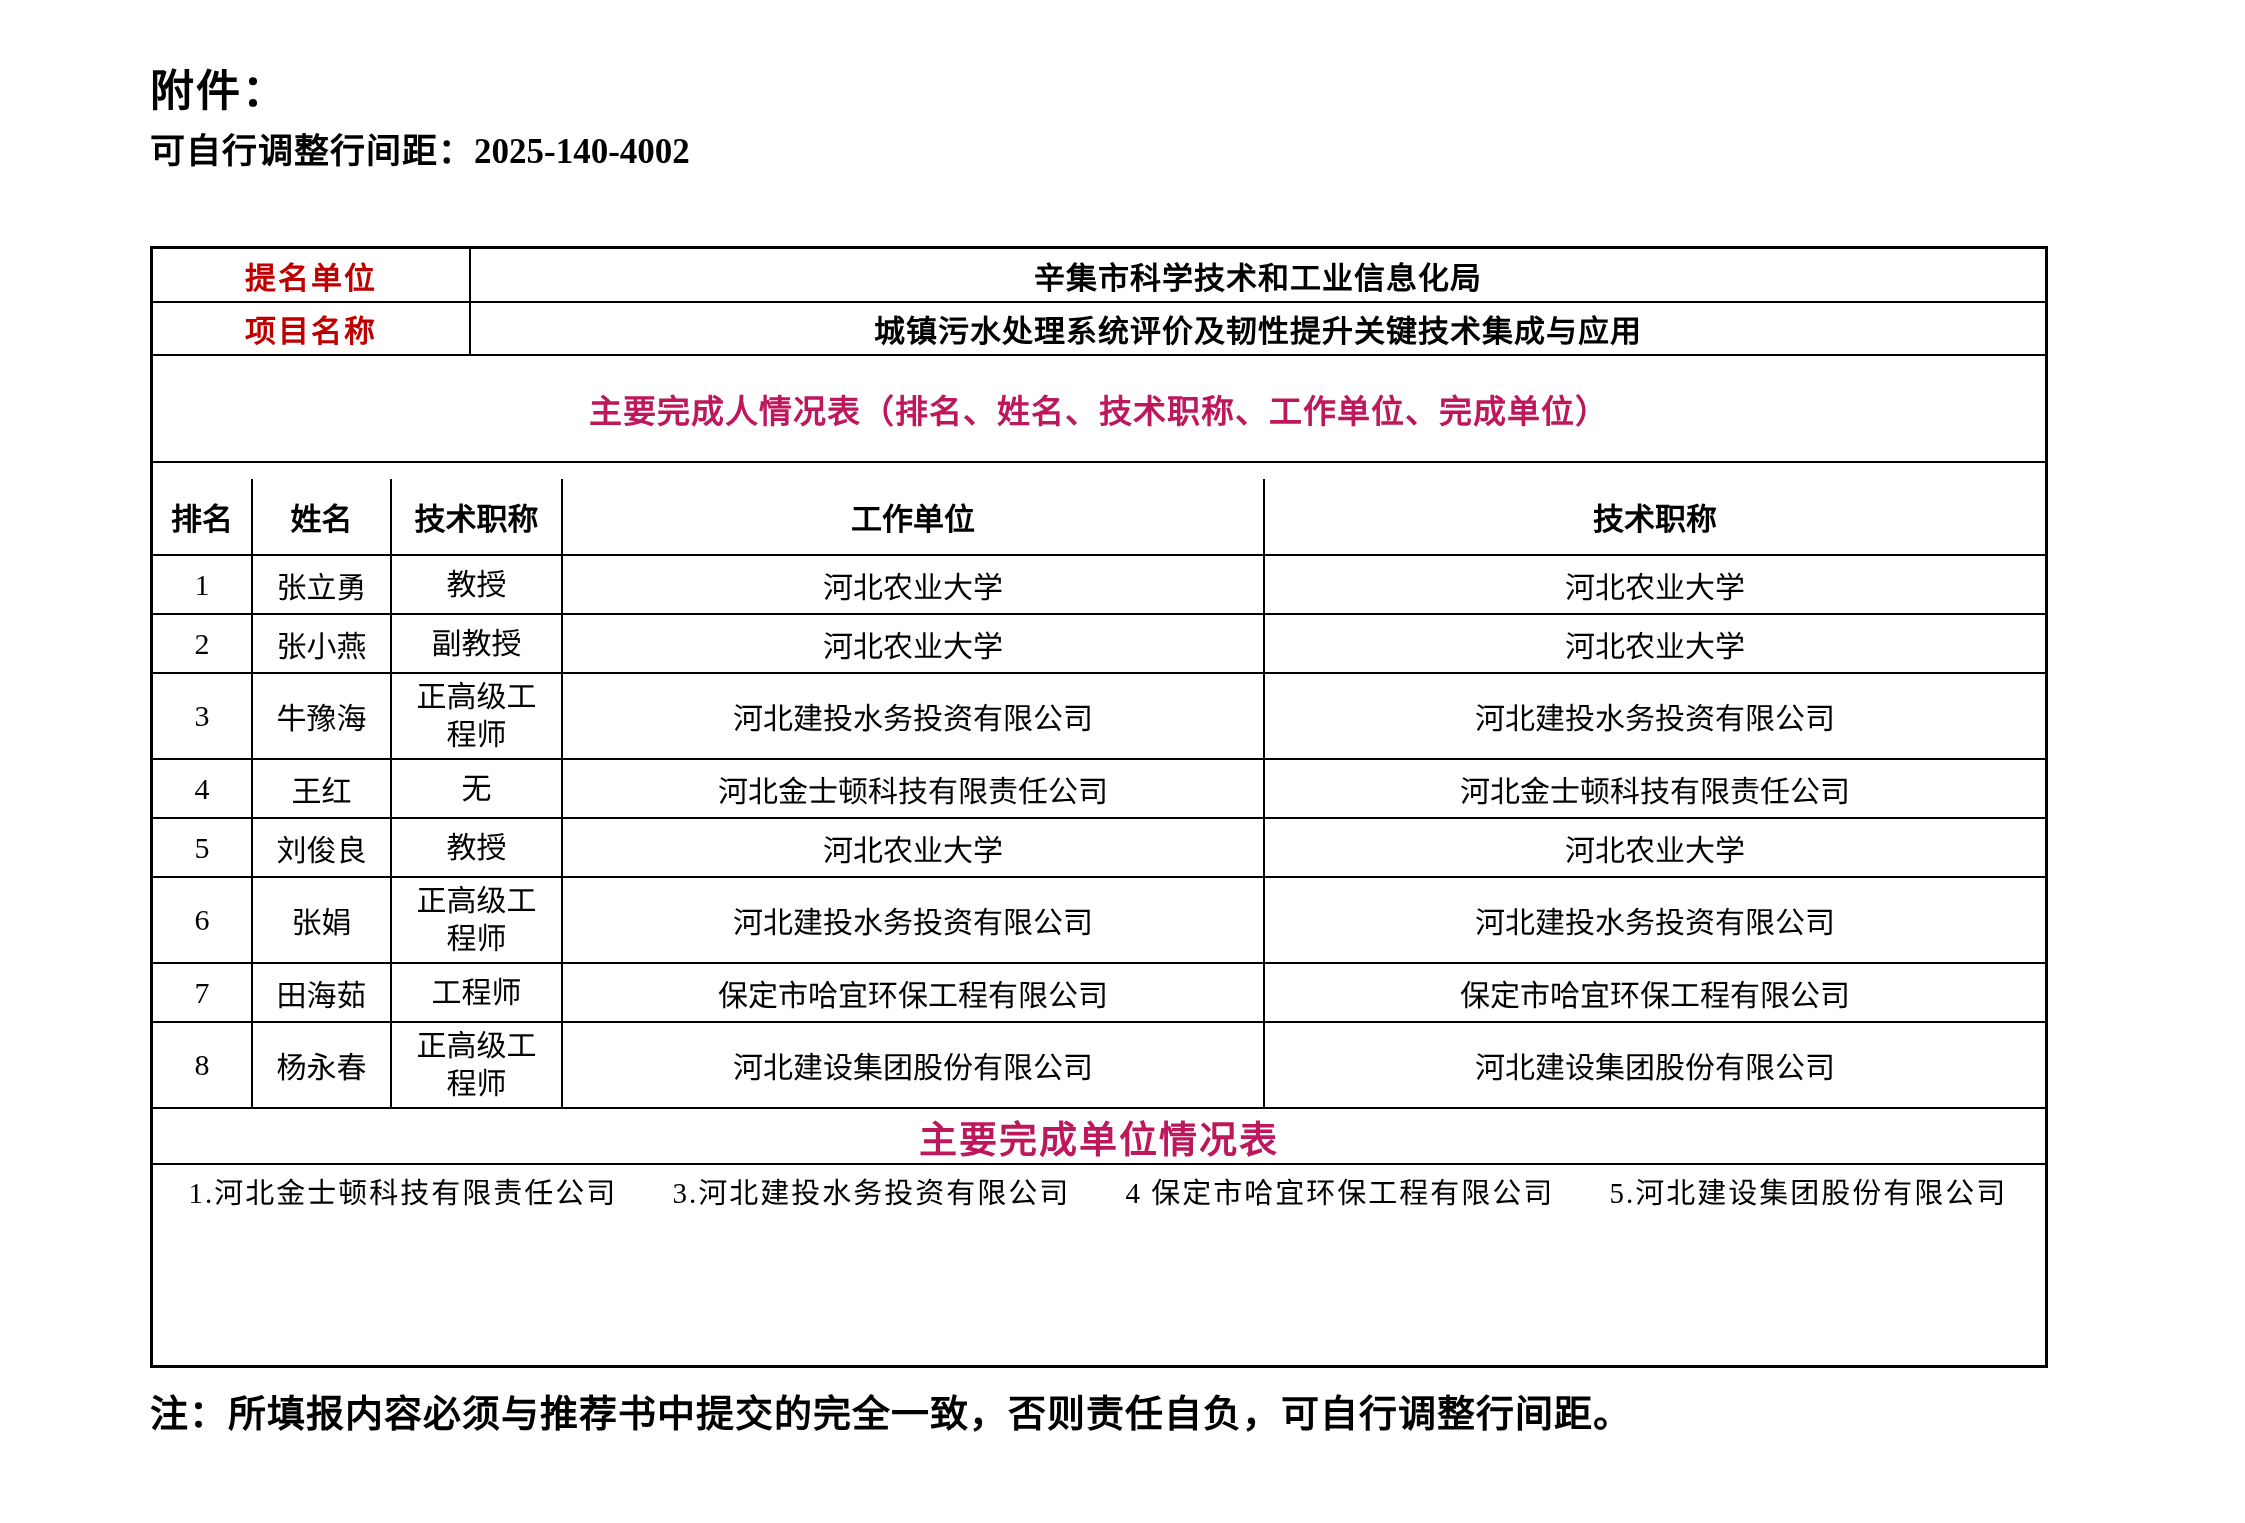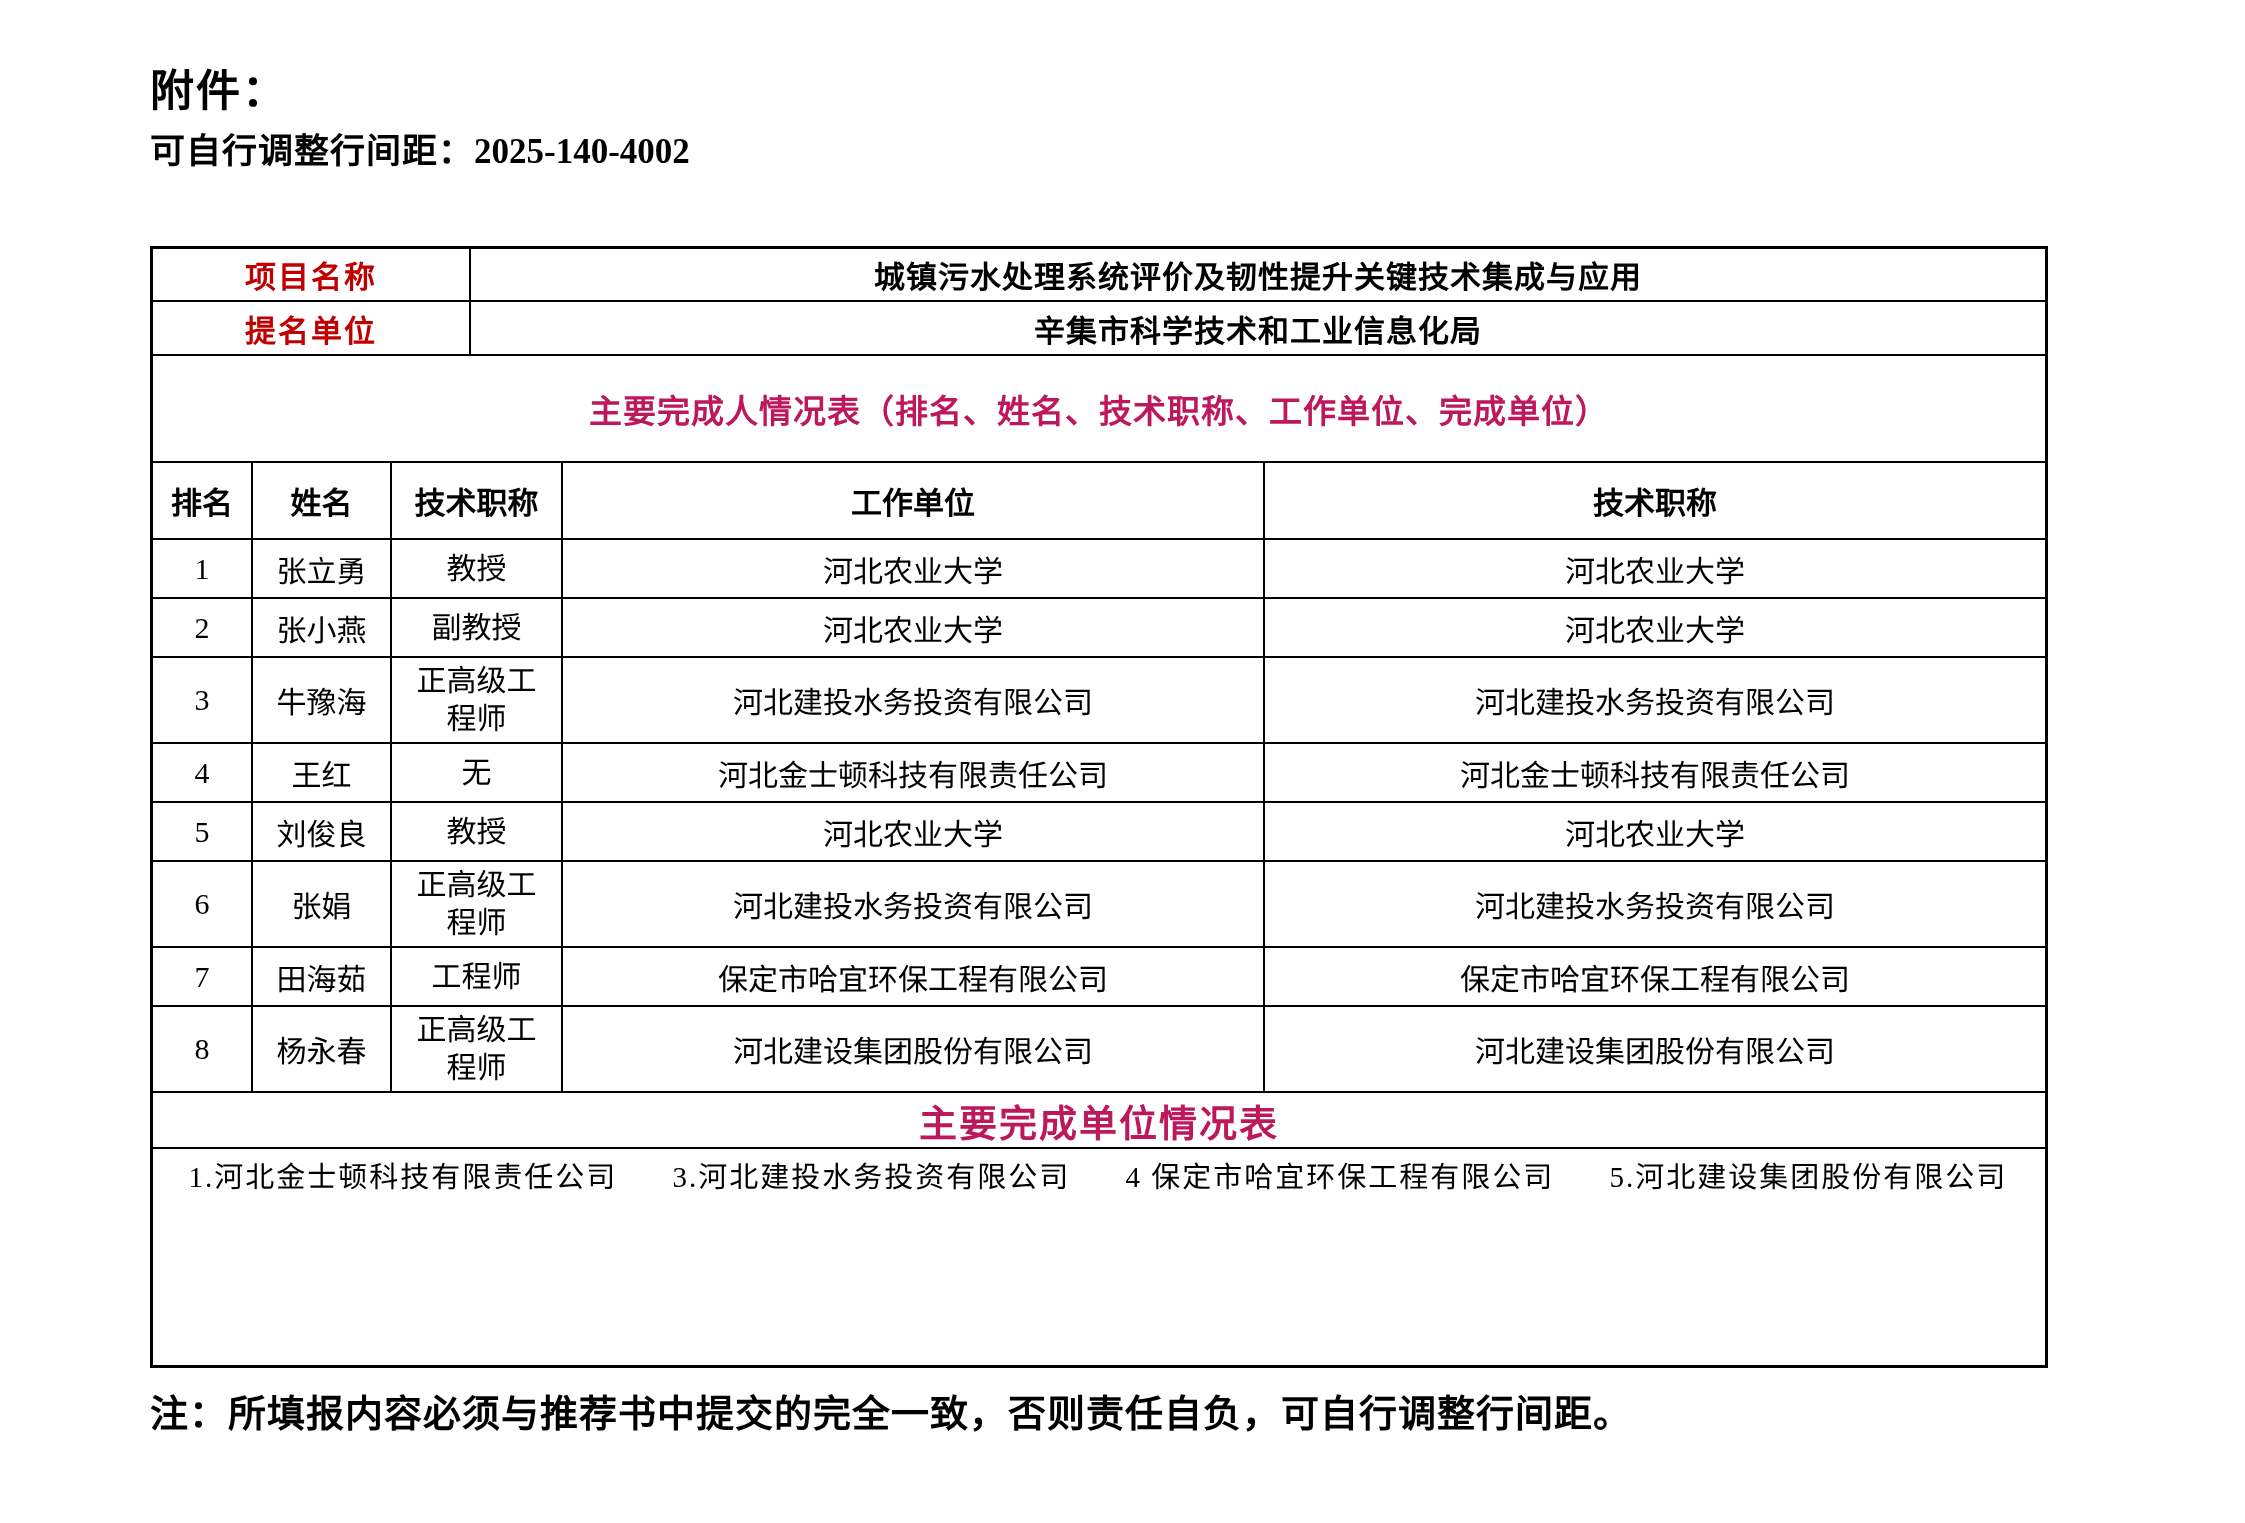--- a/index.html
+++ b/index.html
@@ -94,20 +94,21 @@
   }
   .section-title-row.people { height: 105px; font-size: 33px; letter-spacing: 1px; }
   .section-title-row.units  { height: 54px;  font-size: 38px; letter-spacing: 2px; }
 
   
   table.completers {
     width: 100%;
     border-collapse: collapse;
     table-layout: fixed;
     flex: 0 0 auto;
+    margin-top: 16px;
   }
   table.completers th,
   table.completers td {
     border: 2px solid #000;
     text-align: center;
     vertical-align: middle;
     font-size: 30px;
     padding: 2px 4px;
     overflow: hidden;
   }
@@ -151,28 +152,28 @@
 <body>
 
 <div class="attachment-title">附件：</div>
 
 <div class="rec-line">
   <span>可自行调整行间距：</span><span class="rec-number">2025-140-4002</span>
 </div>
 
 <div class="doc-table">
 
+  <div class="info-row r2">
+    <div class="info-label">提名单位</div>
+    <div class="info-value">辛集市科学技术和工业信息化局</div>
+  </div>
+
   <div class="info-row r1">
     <div class="info-label">项目名称</div>
     <div class="info-value">城镇污水处理系统评价及韧性提升关键技术集成与应用</div>
-  </div>
-
-  <div class="info-row r2">
-    <div class="info-label">提名单位</div>
-    <div class="info-value">辛集市科学技术和工业信息化局</div>
   </div>
 
   <div class="section-title-row people">主要完成人情况表（排名、姓名、技术职称、工作单位、完成单位）</div>
 
   <table class="completers">
     <colgroup>
       <col style="width:99px">
       <col style="width:139px">
       <col style="width:171px">
       <col style="width:702px">

